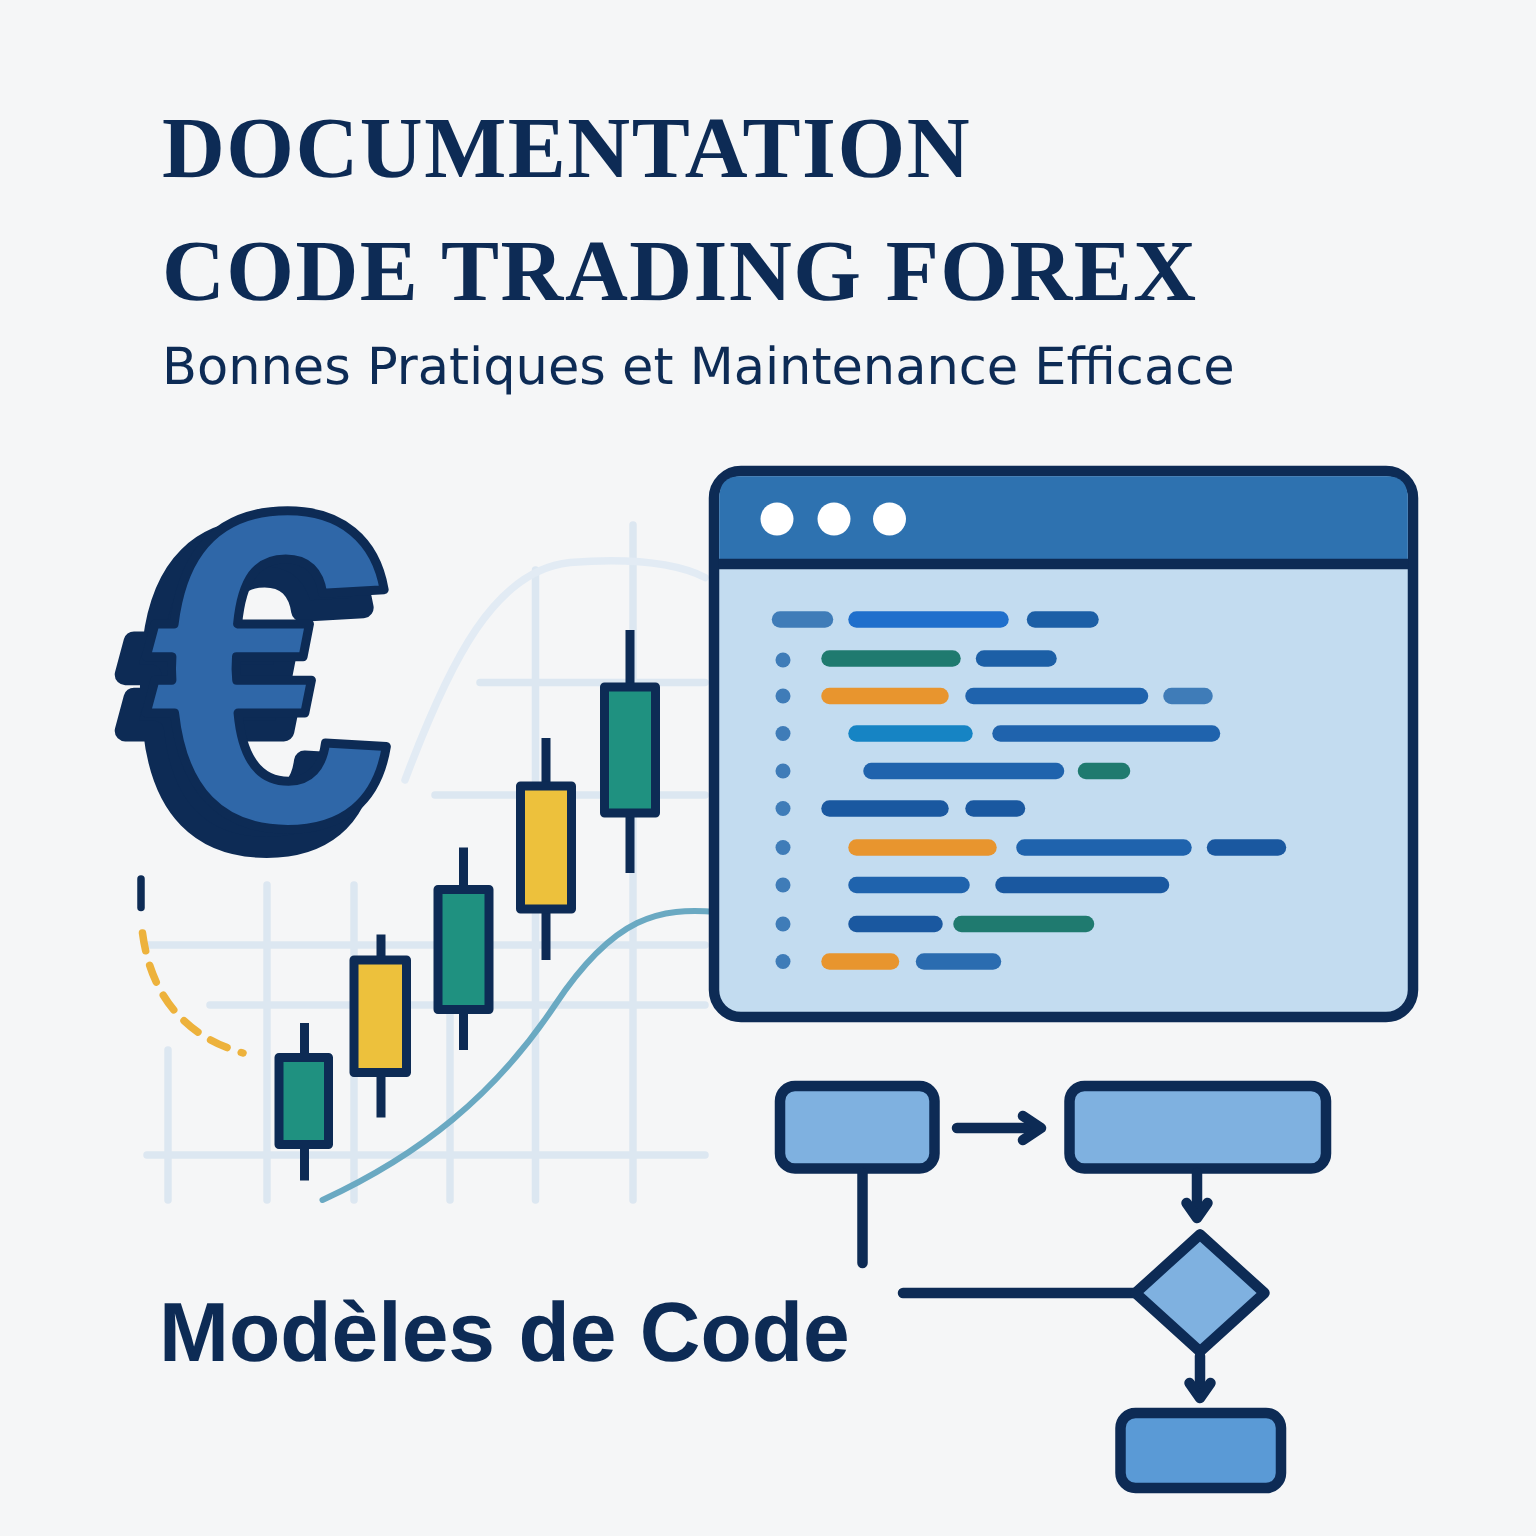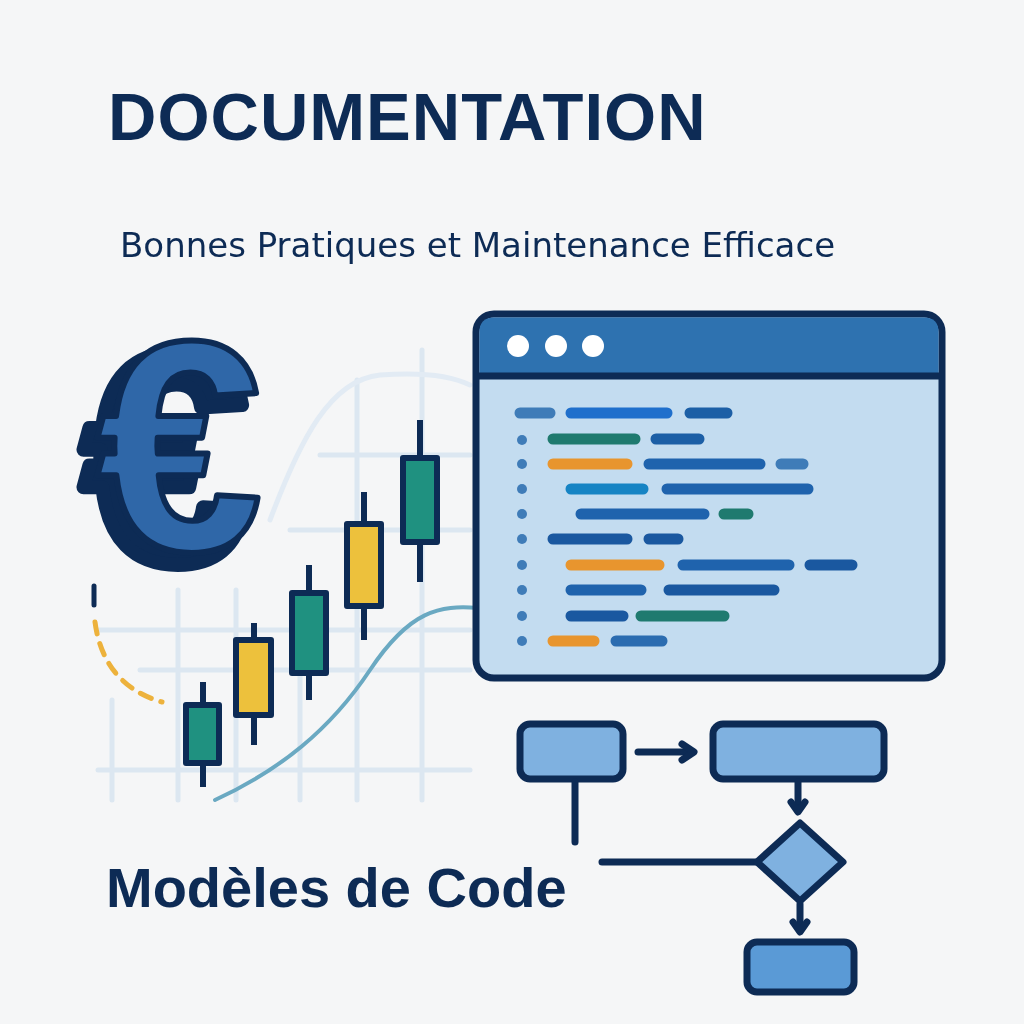--- a/index.html
+++ b/index.html
@@ -4,46 +4,46 @@
 <style>
   html, body { margin: 0; padding: 0; }
   body {
     width: 1024px; height: 1024px; overflow: hidden;
     background: #f5f6f7;
     position: relative;
     font-family: "Liberation Sans", sans-serif;
     color: #0d2b55;
   }
   .title {
-    position: absolute; left: 108px; top: 76px;
-    font-family: Liberation Sans, sans-serif;
-    font-weight: 700; font-size: 67px; line-height: 82px;
+    position: absolute; left: 108px; top: 58px;
+    font-family: Liberation Serif, serif;
+    font-weight: 700; font-size: 58px; line-height: 82px;
     letter-spacing: 1px; color: #0d2b55;
     white-space: nowrap;
   }
   .title div { transform: scaleX(1.0); transform-origin: left; }
   .subtitle {
     position: absolute; left: 108px; top: 225px;
     font-family: "DejaVu Sans", sans-serif;
     font-size: 34px; color: #0d2b55; white-space: nowrap;
     letter-spacing: 0px;
-    margin-left: 12px;
   }
   .caption {
     position: absolute; left: 106px; top: 855px;
     font-family: "Liberation Sans", sans-serif;
     font-weight: 700; font-size: 56px; color: #0d2b55; white-space: nowrap;
   }
   svg.art { position: absolute; left: 0; top: 0; }
 </style>
 </head>
 <body>
 
 <div class="title">
   <div>DOCUMENTATION</div>
+  <div>CODE TRADING FOREX</div>
 </div>
 <div class="subtitle">Bonnes Pratiques et Maintenance Efficace</div>
 
 <svg class="art" width="1024" height="1024" viewBox="0 0 1024 1024">
 
   <g stroke="#dce7f1" stroke-width="5" stroke-linecap="round" fill="none">
     <line x1="98" y1="630" x2="470" y2="630"></line>
     <line x1="140" y1="670" x2="470" y2="670"></line>
     <line x1="98" y1="770" x2="470" y2="770"></line>
     <line x1="290" y1="530" x2="470" y2="530"></line>

